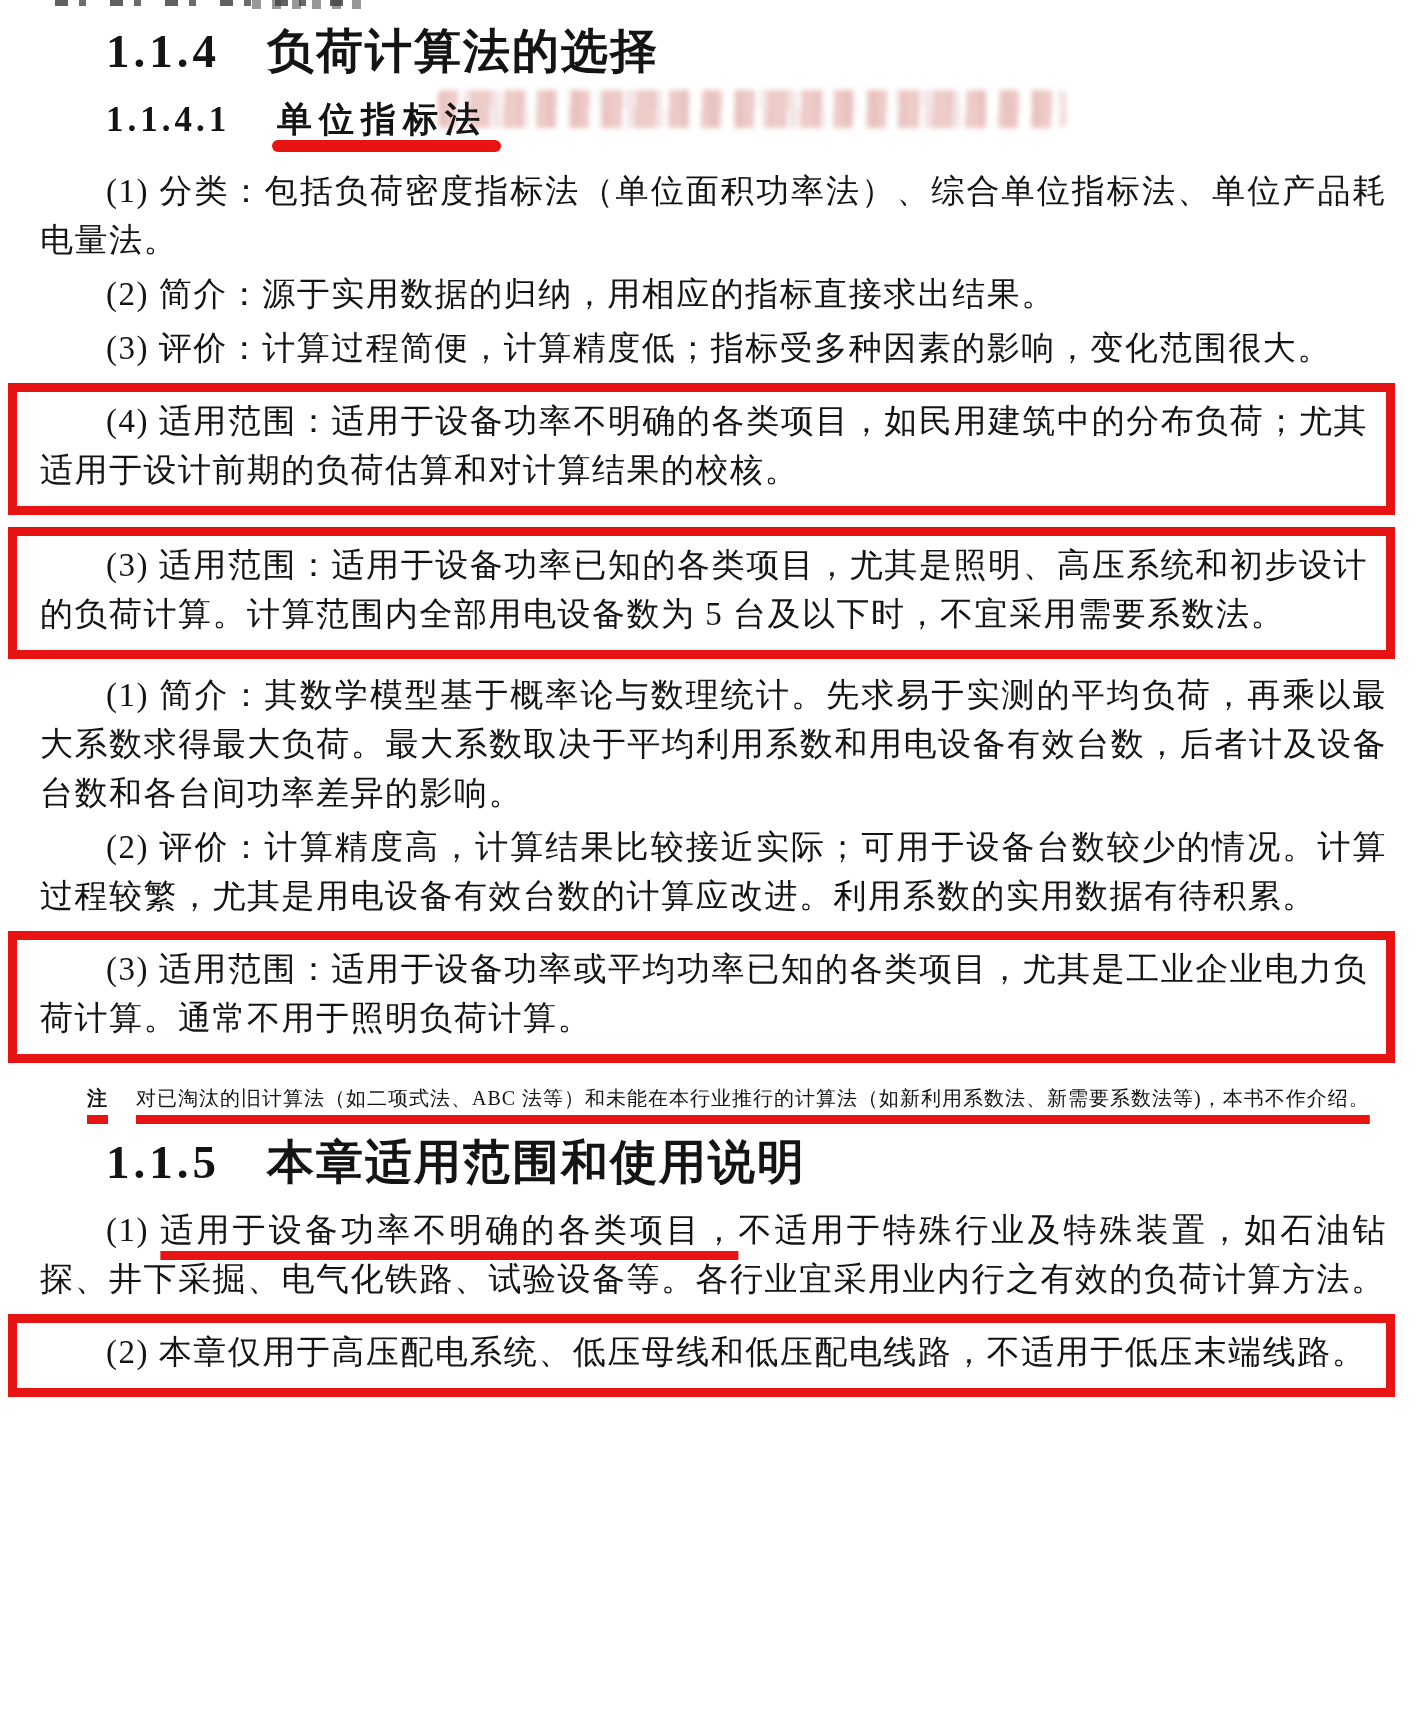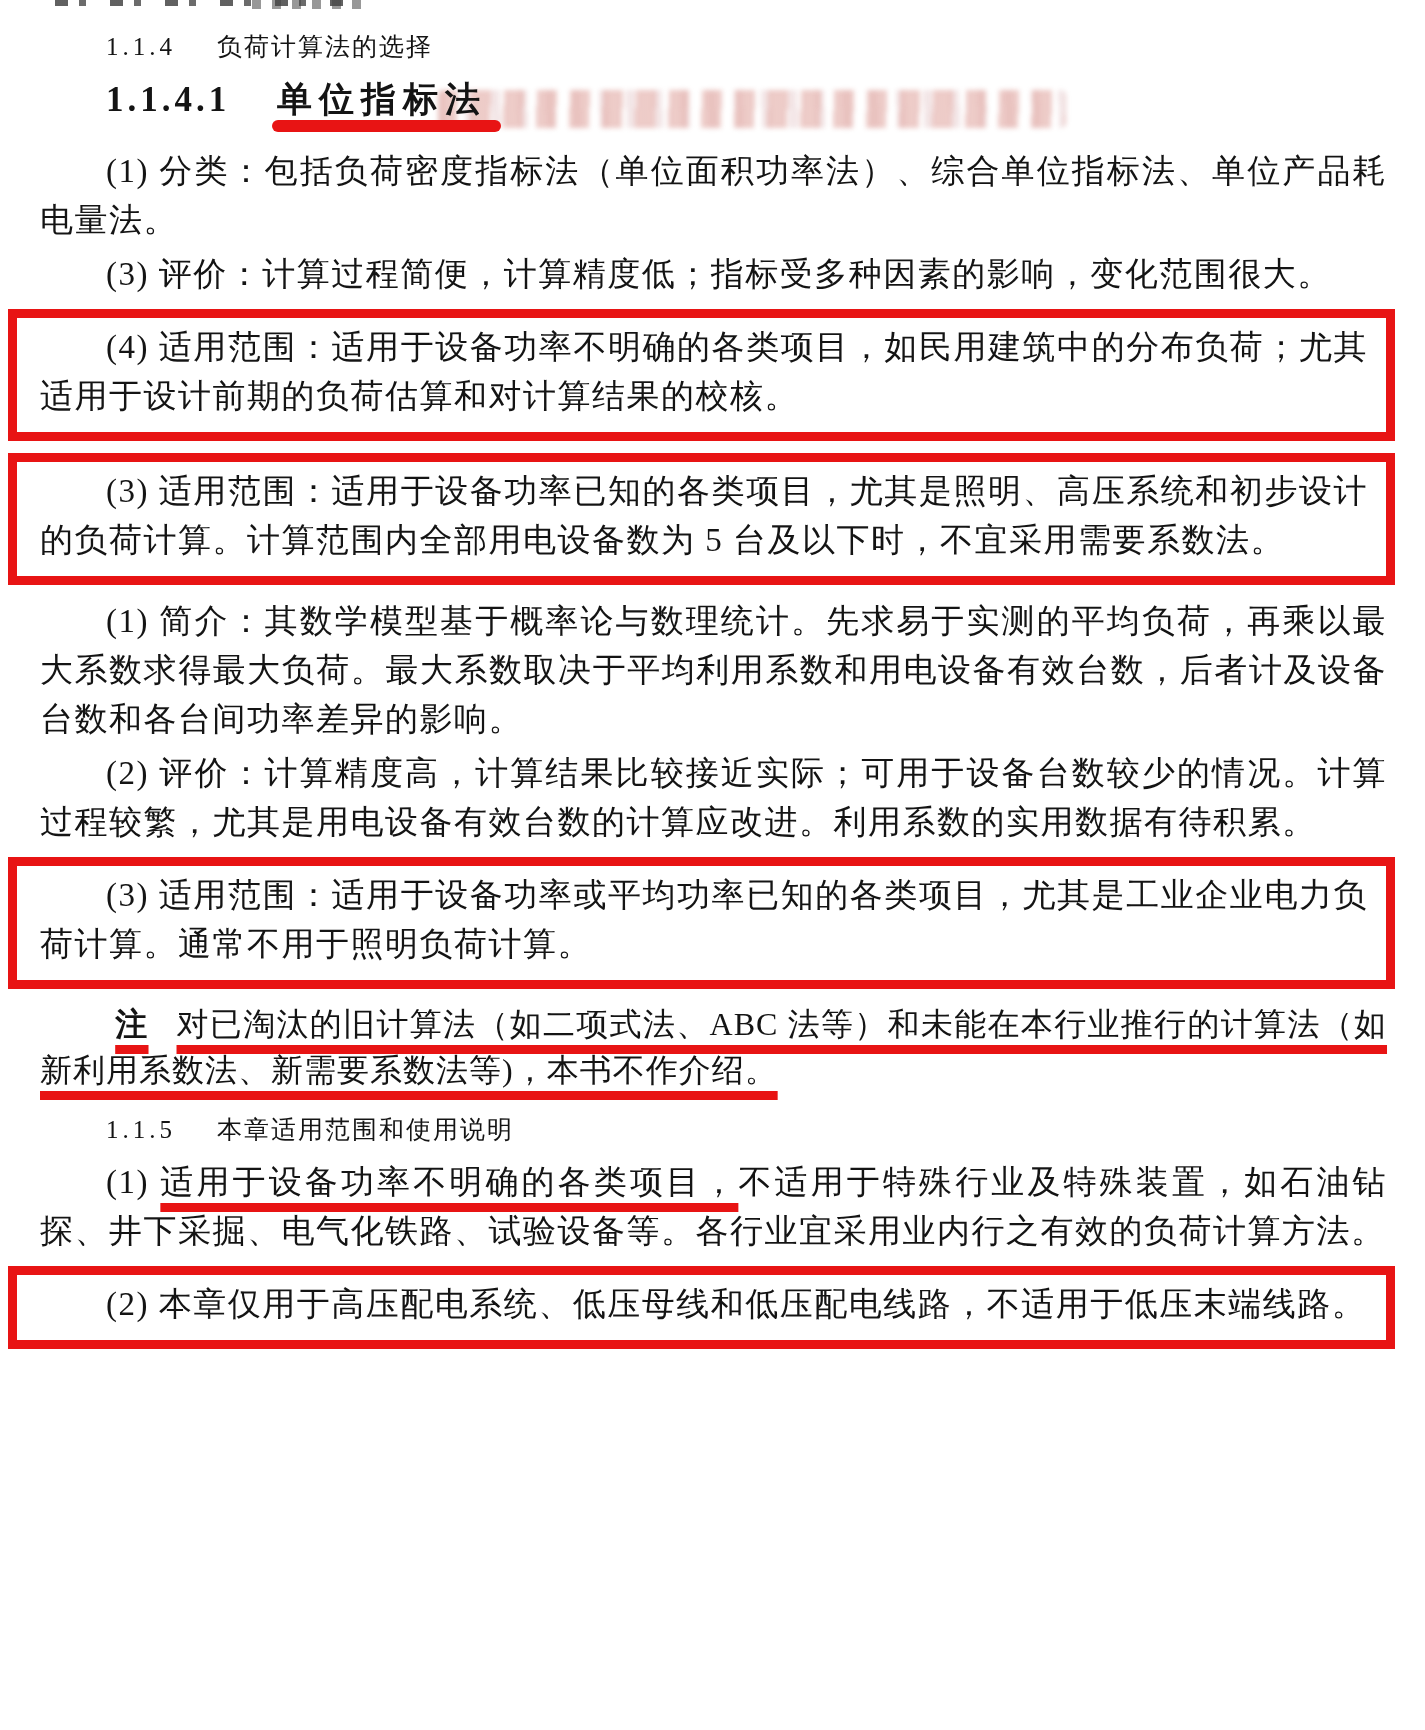--- a/index.html
+++ b/index.html
@@ -22,41 +22,41 @@
   .watermark {
     position:absolute; top:90px; left:438px; width:628px; height:38px; opacity:.55;
     background:
       repeating-linear-gradient(92deg, rgba(205,110,100,.65) 0 20px, rgba(205,110,100,0) 20px 33px),
       repeating-linear-gradient(88deg, rgba(190,120,125,.35) 0 9px, rgba(190,120,125,0) 9px 27px);
     filter:blur(2.5px); border-radius:5px;
     pointer-events:none;
   }
 
   
-  .h3 { margin:20px 0 12px 66px; font-size:25px; font-weight:normal; letter-spacing:2px;
+  .h3 { margin:10px 0 12px 66px; font-size:47px; font-weight:bold; letter-spacing:2px;
         font-family:"Liberation Sans", sans-serif; }
   .h3 .hnum { font-family:"Liberation Serif", serif; letter-spacing:4px; margin-right:32px; }
   .h4 { margin:13px 0 24px 66px; font-size:35px; }
   .h4 .hnum { font-weight:bold; letter-spacing:4px; margin-right:38px; }
   .h4 .htitle { position:relative; letter-spacing:7px; }
   .h4 .htitle::after {
     content:""; position:absolute; left:-5px; right:-14px; bottom:-13px; height:12px;
     background:#e81414; border-radius:7px;
   }
 
   
   p.body { font-size:33px; line-height:49px; margin:5px 0; text-align:justify;
            text-indent:2em; letter-spacing:1.5px; }
 
   
   .redbox { border:9px solid #e81414; margin:10px -8px 12px -32px; padding:3px 18px 9px 23px; }
   .redbox p.body { margin:2px 0; }
 
   
-  p.note { font-size:32px; line-height:46px; margin:12px 0 4px 0; text-align:justify;
+  p.note { font-size:20px; line-height:46px; margin:12px 0 4px 0; text-align:justify;
            text-indent:2.35em; letter-spacing:1px; }
   .nlabel { font-weight:bold; margin-right:28px; }
 
   
   .red-underline {
     text-decoration-line:underline; text-decoration-color:#e81414;
     text-decoration-thickness:9px; text-underline-offset:10px; text-decoration-skip-ink:none;
   }
 </style>
 </head>
@@ -72,20 +72,21 @@
     <span class="hnum">1.1.4</span>
     <span class="htitle">负荷计算法的选择</span>
   </h2>
 
   <h3 class="h4">
     <span class="hnum">1.1.4.1</span>
     <span class="htitle">单位指标法</span>
   </h3>
 
   <p class="body">(1) 分类：包括负荷密度指标法（单位面积功率法）、综合单位指标法、单位产品耗电量法。</p>
+  <p class="body">(2) 简介：源于实用数据的归纳，用相应的指标直接求出结果。</p>
   <p class="body">(3) 评价：计算过程简便，计算精度低；指标受多种因素的影响，变化范围很大。</p>
 
   <div class="redbox">
     <p class="body">(4) 适用范围：适用于设备功率不明确的各类项目，如民用建筑中的分布负荷；尤其适用于设计前期的负荷估算和对计算结果的校核。</p>
   </div>
 
 
 
   <div class="redbox">
     <p class="body">(3) 适用范围：适用于设备功率已知的各类项目，尤其是照明、高压系统和初步设计的负荷计算。计算范围内全部用电设备数为 5 台及以下时，不宜采用需要系数法。</p>

